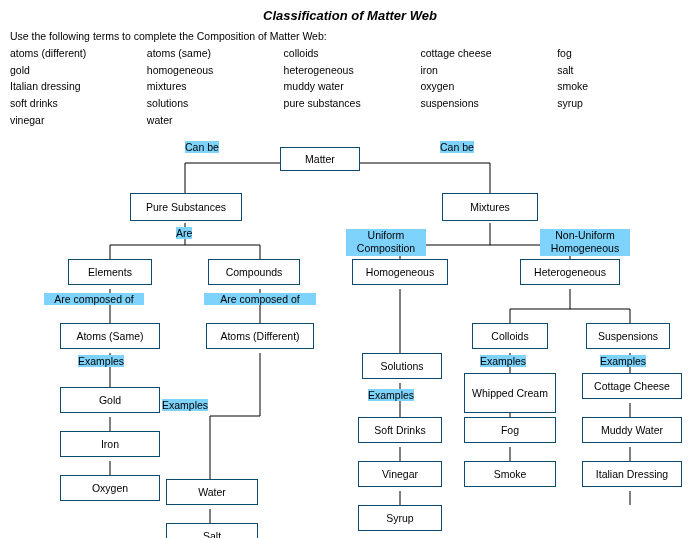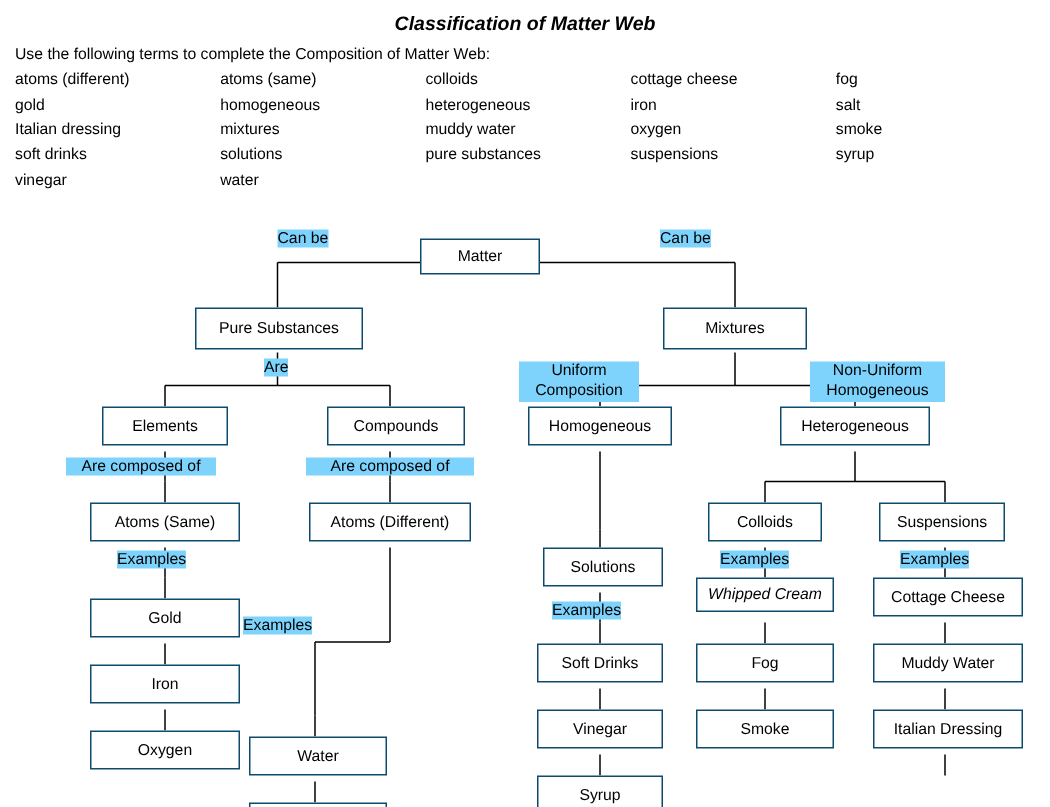--- a/index.html
+++ b/index.html
@@ -13,21 +13,21 @@
     }
     .page-title {
       text-align: center;
       font-weight: bold;
       font-size: 13px;
       margin-bottom: 6px;
       font-style: italic;
     }
     .instructions {
       font-size: 10.5px;
-      margin-bottom: 24px;
+      margin-bottom: 12px;
       line-height: 1.5;
     }
     .terms-grid {
       display: grid;
       grid-template-columns: repeat(5, 1fr);
       gap: 0 4px;
       font-size: 10.5px;
       line-height: 1.6;
       margin-bottom: 10px;
     }
@@ -167,21 +167,21 @@
   <div class="label" style="left:430px;top:0px;">Can be</div>
 
   <div class="box" style="left:120px;top:52px;width:112px;height:28px;">Pure Substances</div>
 
   <div class="box" style="left:432px;top:52px;width:96px;height:28px;">Mixtures</div>
 
   <div class="label" style="left:166px;top:86px;">Are</div>
 
   <div class="box" style="left:58px;top:118px;width:84px;height:26px;">Elements</div>
 
-  <div class="box" style="left:208px;top:118px;width:92px;height:26px;">Compounds</div>
+  <div class="box" style="left:198px;top:118px;width:92px;height:26px;">Compounds</div>
 
   <div class="label" style="left:34px;top:152px;width:100px;">Are composed of</div>
 
   <div class="label" style="left:194px;top:152px;width:112px;">Are composed of</div>
 
   <div class="box" style="left:50px;top:182px;width:100px;height:26px;">Atoms (Same)</div>
 
   <div class="box" style="left:196px;top:182px;width:108px;height:26px;">Atoms (Different)</div>
 
   <div class="label" style="left:68px;top:214px;">Examples</div>
@@ -218,21 +218,21 @@
   <div class="label" style="left:358px;top:248px;">Examples</div>
 
   <div class="box" style="left:348px;top:276px;width:84px;height:26px;">Soft Drinks</div>
 
   <div class="box" style="left:348px;top:320px;width:84px;height:26px;">Vinegar</div>
 
   <div class="box" style="left:348px;top:364px;width:84px;height:26px;">Syrup</div>
 
   <div class="label" style="left:470px;top:214px;">Examples</div>
 
-  <div class="box" style="left:454px;top:232px;width:92px;height:23px;font-style:italic;">Whipped Cream</div>
+  <div class="box" style="left:454px;top:232px;width:92px;height:40px;">Whipped Cream</div>
 
   <div class="box" style="left:454px;top:276px;width:92px;height:26px;">Fog</div>
 
   <div class="box" style="left:454px;top:320px;width:92px;height:26px;">Smoke</div>
 
   <div class="label" style="left:590px;top:214px;">Examples</div>
 
   <div class="box" style="left:572px;top:232px;width:100px;height:26px;">Cottage Cheese</div>
 
   <div class="box" style="left:572px;top:276px;width:100px;height:26px;">Muddy Water</div>

